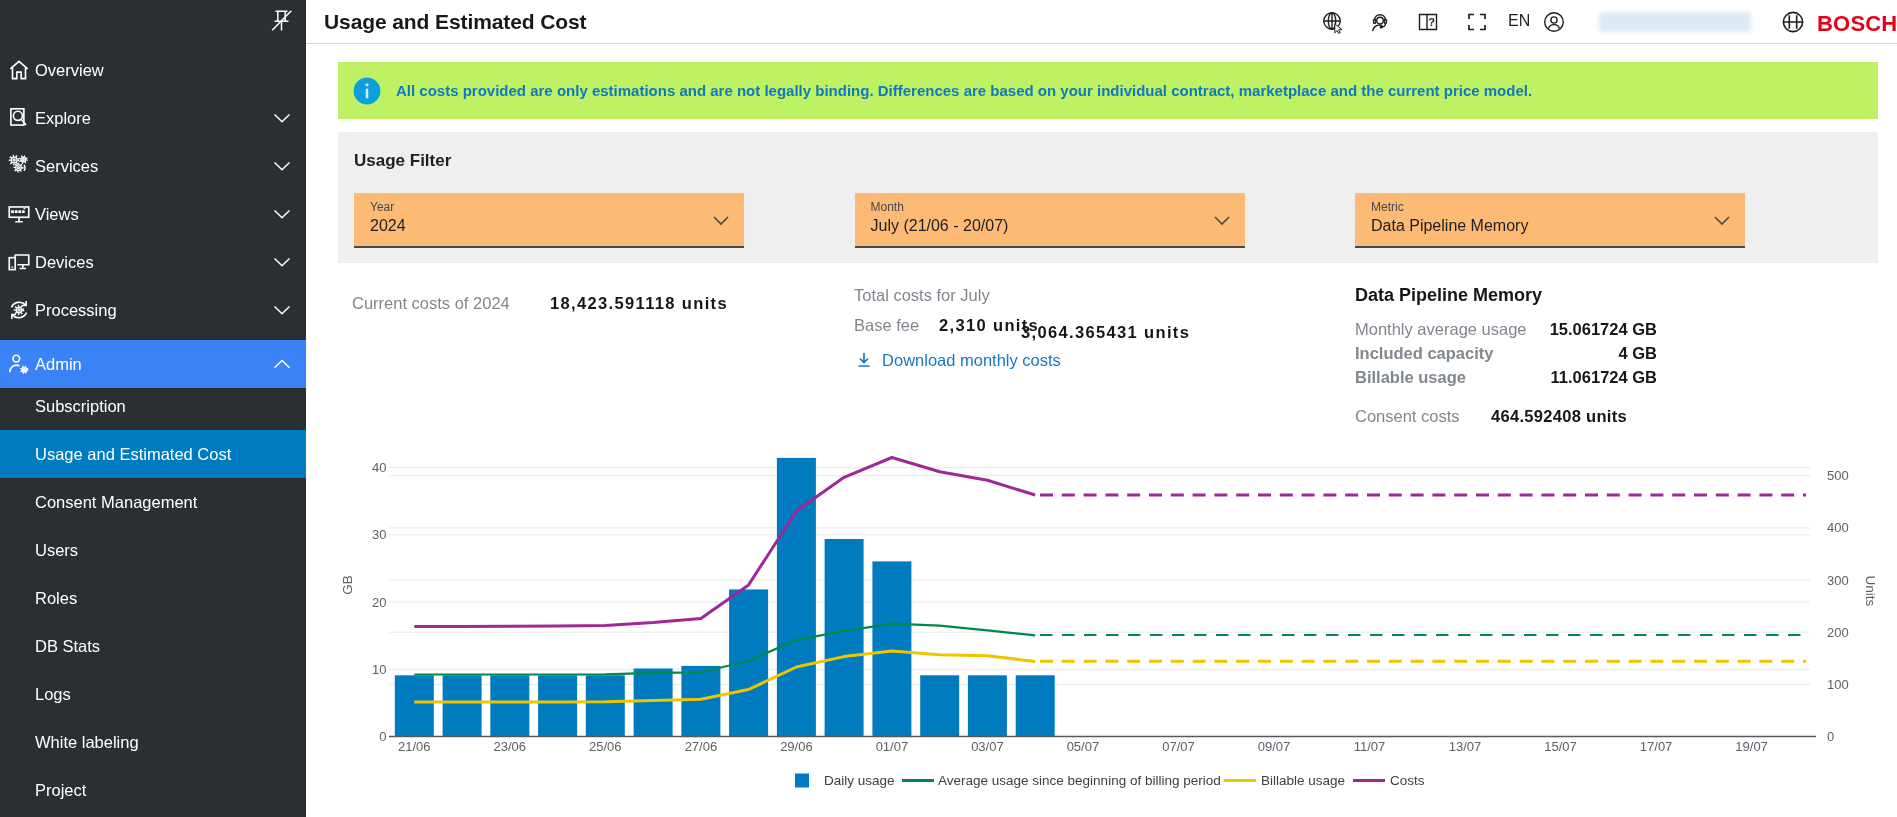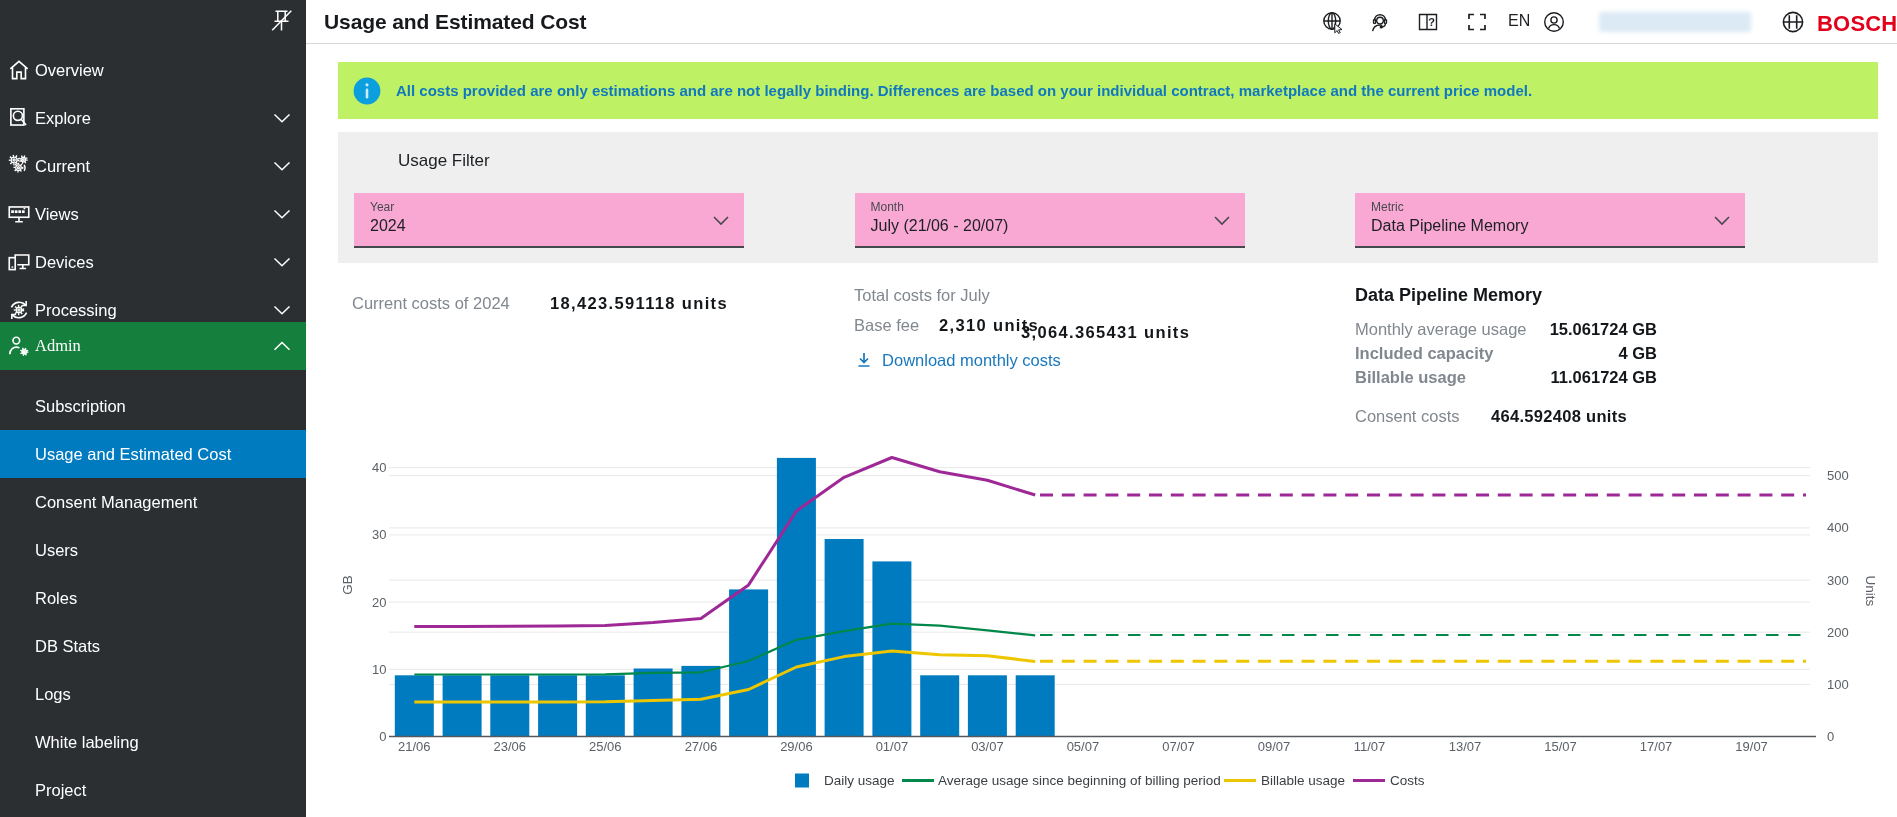--- a/index.html
+++ b/index.html
@@ -16,22 +16,22 @@
 #header { position:absolute; left:306px; top:0; width:1591px; height:44px; background:#fff; border-bottom:1px solid #d4d6d8; }
 #title { position:absolute; left:18px; top:10px; font-size:21px; font-weight:bold; color:#17191d; letter-spacing:-0.1px; }
 .hic { position:absolute; top:10px; width:24px; height:24px; }
 #redact { position:absolute; left:1293px; top:12px; width:152px; height:20px; background:#dceaf5; border-radius:3px; filter:blur(2px); }
 #boschtext { position:absolute; left:1511px; top:11px; font-size:22px; font-weight:bold; color:#e2001a; letter-spacing:0.2px; }
 
 #banner { position:absolute; left:338px; top:62px; width:1540px; height:57px; background:#bef264; }
 #banner .txt { position:absolute; left:58px; top:20px; font-size:15px; font-weight:bold; color:#1178c0; }
 
 #filter { position:absolute; left:338px; top:132px; width:1540px; height:131px; background:#efeff0; }
-#filter h2 { position:absolute; left:16px; top:19px; font-size:17px; font-weight:normal; color:#1c1f23;margin-left:44px; }
-.dd { position:absolute; top:61px; width:390px; height:55px; background:#f9a8d4; border-bottom:2px solid #46494d; }
+#filter h2 { position:absolute; left:16px; top:19px; font-size:17px; font-weight:bold; color:#1c1f23; }
+.dd { position:absolute; top:61px; width:390px; height:55px; background:#fdba74; border-bottom:2px solid #46494d; }
 .dd .sl { position:absolute; left:16px; top:7px; font-size:12px; color:#46494d; }
 .dd .vl { position:absolute; left:16px; top:24px; font-size:16px; color:#1c1f23; }
 .dd svg { position:absolute; right:14px; top:19px; }
 
 .glab { color:#81878e; font-size:16.5px; }
 .bval { color:#14171a; font-size:16.5px; font-weight:bold; }
 .statrow { position:absolute; white-space:nowrap; }
 #dl { color:#1878be; font-size:16.5px; }
 .kvlab { position:absolute; left:0; }
 .kvval { position:absolute; right:0; }
@@ -66,21 +66,21 @@
         <circle cx="7.5" cy="6.5" r="1"></circle>
         <circle cx="7.5" cy="6.5" r="4" stroke-width="1.9" stroke-dasharray="1.2 1.65"></circle>
         <circle cx="16" cy="6" r="2.1"></circle>
         <circle cx="16" cy="6" r="0.8"></circle>
         <circle cx="16" cy="6" r="3.2" stroke-width="1.7" stroke-dasharray="1.05 1.5"></circle>
         <circle cx="11.5" cy="13.5" r="2.5"></circle>
         <circle cx="11.5" cy="13.5" r="0.9"></circle>
         <circle cx="11.5" cy="13.5" r="3.7" stroke-width="1.8" stroke-dasharray="1.15 1.6"></circle>
         <path d="M16.7 11 a4.9 4.9 0 0 1 0 5.4" stroke-width="1.3"></path>
       </svg>
-      <span class="lbl">Current</span>
+      <span class="lbl">Services</span>
       <svg class="chev" width="18" height="18" viewBox="0 0 18 18">
         <path d="M1.5 5.5 L9 12.8 L16.5 5.5" fill="none" stroke="#fff" stroke-width="1.5"></path>
       </svg>
     </div>
 <div class="mi" style="top:190px;">
       <svg class="ic" viewBox="0 0 24 24" fill="none" stroke="#fff" stroke-width="1.5">
         <rect x="3" y="5.5" width="18" height="9.5"></rect>
         <rect x="4.8" y="8.6" width="2.5" height="2.5" fill="#fff" stroke="none"></rect>
         <rect x="8.1" y="8.6" width="2.5" height="2.5" fill="#fff" stroke="none"></rect>
         <rect x="11.4" y="8.6" width="2.5" height="2.5" fill="#fff" stroke="none"></rect>
@@ -111,21 +111,21 @@
         <circle cx="12" cy="12" r="1"></circle>
         <circle cx="12" cy="12" r="3.9" stroke-width="1.9" stroke-dasharray="1.2 1.62"></circle>
         <path d="M18.2 7.5 A8 8 0 0 0 5 9.5 M5.8 16.5 A8 8 0 0 0 19 14.5" stroke-width="1.5"></path>
         <path d="M18.6 3.8 L18.6 7.8 L14.6 7.8 M5.4 20.2 L5.4 16.2 L9.4 16.2" stroke-width="1.5"></path>
       </svg>
       <span class="lbl">Processing</span>
       <svg class="chev" width="18" height="18" viewBox="0 0 18 18">
         <path d="M1.5 5.5 L9 12.8 L16.5 5.5" fill="none" stroke="#fff" stroke-width="1.5"></path>
       </svg>
     </div>
-<div class="mi" style="top:322px;background:#15803d;font-family:Liberation Serif, serif;">
+<div class="mi" style="top:340px;background:#3b82f6;">
       <svg class="ic" viewBox="0 0 24 24" fill="none" stroke="#fff" stroke-width="1.5">
         <circle cx="9.5" cy="7" r="3.1"></circle>
         <path d="M3.5 19.5 C3.5 14.5 7.5 13 9.5 13 C10.5 13 11.5 13.2 12.4 13.7"></path>
         <circle cx="16.8" cy="17.3" r="2"></circle>
         <circle cx="16.8" cy="17.3" r="0.7"></circle>
         <circle cx="16.8" cy="17.3" r="3.1" stroke-width="1.6" stroke-dasharray="1.05 1.45"></circle>
       </svg>
       <span class="lbl">Admin</span>
       <svg class="chev" width="18" height="18" viewBox="0 0 18 18">
         <path d="M1.5 12.8 L9 5.5 L16.5 12.8" fill="none" stroke="#fff" stroke-width="1.5"></path>

